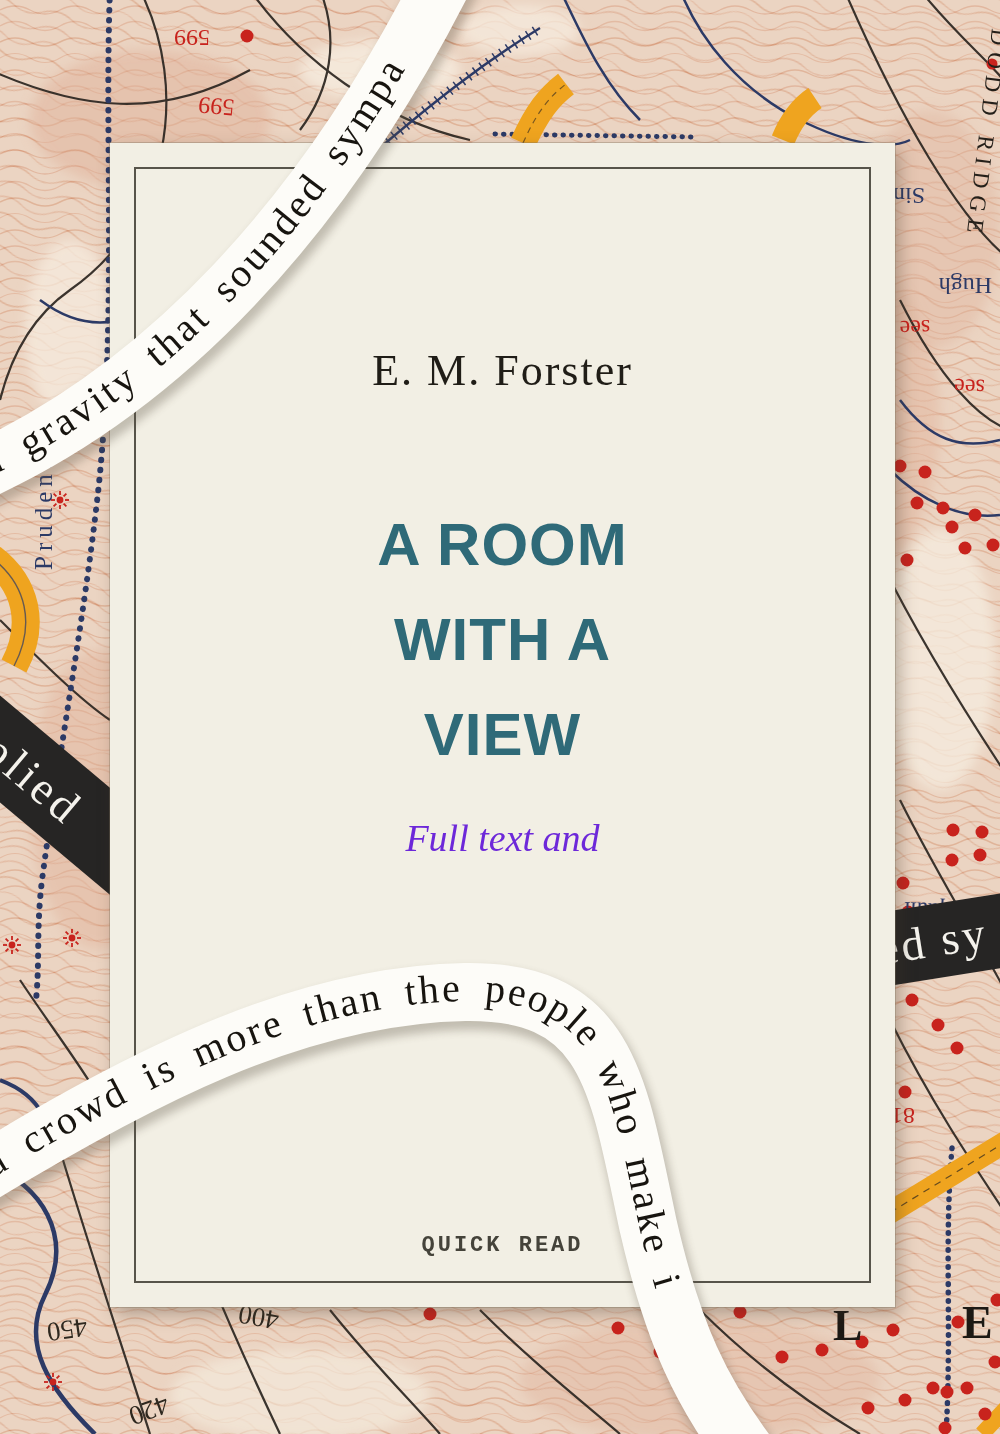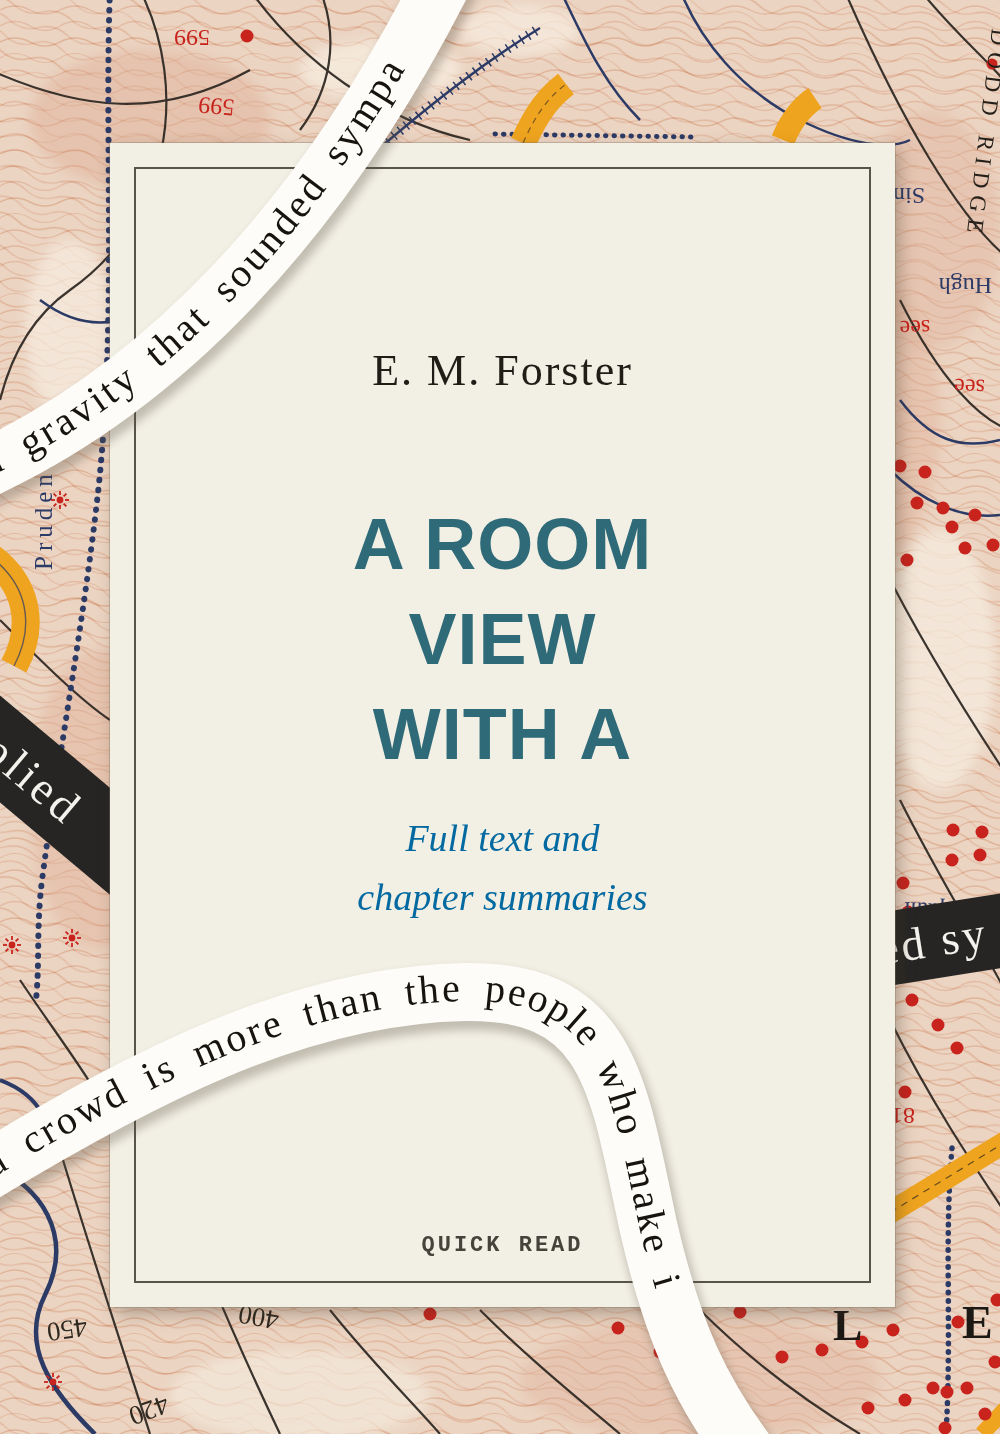--- a/index.html
+++ b/index.html
@@ -9,23 +9,23 @@
   
   .panel{position:absolute;left:110px;top:143px;width:785px;height:1164px;
          background:#f2efe4;
          box-shadow:0 0 0 1px rgba(125,115,95,.35), 5px 7px 16px rgba(70,55,40,.35);}
   .panel-inner{position:absolute;left:24px;top:24px;right:24px;bottom:24px;
                border:2px solid #57544a;}
   .author{position:absolute;top:176px;left:0;width:100%;text-align:center;
           font-size:44px;letter-spacing:2px;color:#201d17;}
   .title{position:absolute;top:328px;left:0;width:100%;text-align:center;
          font-family:"Liberation Sans",sans-serif;font-weight:bold;
-         font-size:72px;line-height:95px;color:#2f6a78;letter-spacing:1px;}
+         font-size:60px;line-height:95px;color:#2f6a78;letter-spacing:1px;}
   .subtitle{position:absolute;top:640px;left:0;width:100%;text-align:center;
-            font-style:italic;font-size:38px;line-height:59px;color:#0369a1;}
+            font-style:italic;font-size:38px;line-height:59px;color:#6d28d9;}
   .badge{position:absolute;top:1064px;left:0;width:100%;text-align:center;
          font-weight:bold;font-size:22px;letter-spacing:3px;color:#45433a;font-family:Liberation Mono, monospace;}
   #ribbons text{font-family:"Liberation Serif",serif;}
   #map text{font-family:"Liberation Serif",serif;}
 </style>
 </head>
 <body>
 
 <div class="stage">
 
@@ -198,26 +198,25 @@
       <rect x="0" y="-74" width="160" height="74" fill="#262524"></rect>
       <text x="8" y="-22" font-size="46" letter-spacing="3" fill="#f4f2ec">ed sy</text>
     </g>
   </svg>
 
   <div class="panel">
     <div class="panel-inner">
       <div class="author">E. M. Forster</div>
       <div class="title">
         <div>A ROOM</div>
+        <div>WITH A</div>
         <div>VIEW</div>
-        <div>WITH A</div>
       </div>
       <div class="subtitle">
         <div>Full text and</div>
-        <div>chapter summaries</div>
       </div>
       <div class="badge">QUICK READ</div>
     </div>
   </div>
 
   <svg class="layer" id="ribbons" viewBox="0 0 1000 1434">
     <defs>
       <path id="rb1" d="M -40,480 C 150,400 330,225 468,-70"></path>
       <path id="rb2" d="M -60,1200 C 140,1075 300,995 465,992 C 610,990 618,1085 648,1225 C 672,1330 700,1395 760,1470"></path>
       <filter id="rshadow" x="-30%" y="-30%" width="160%" height="160%">

